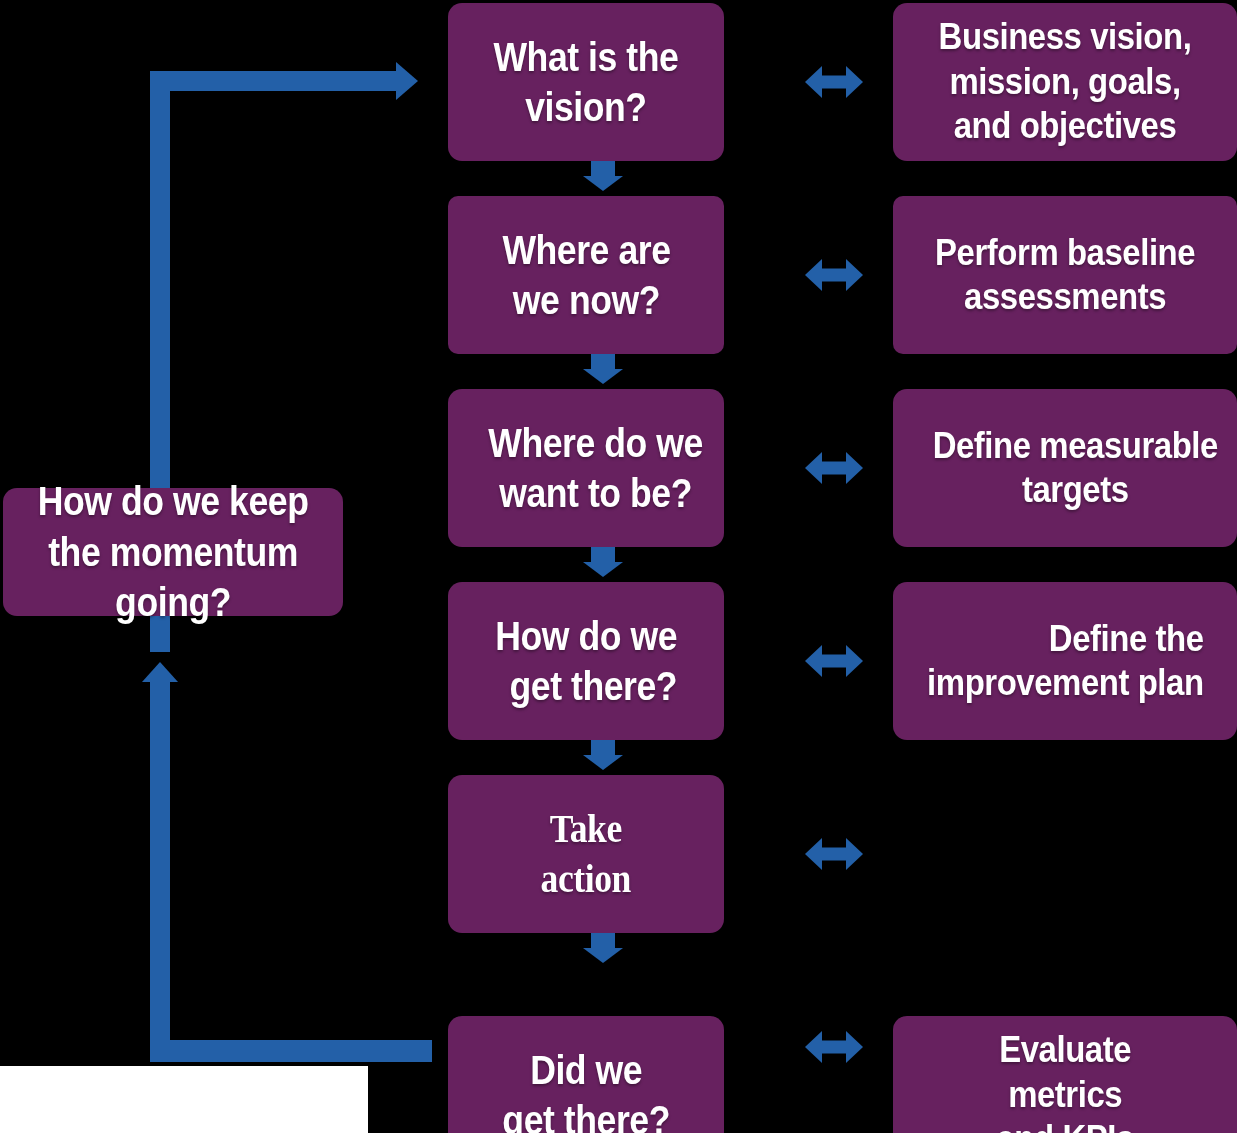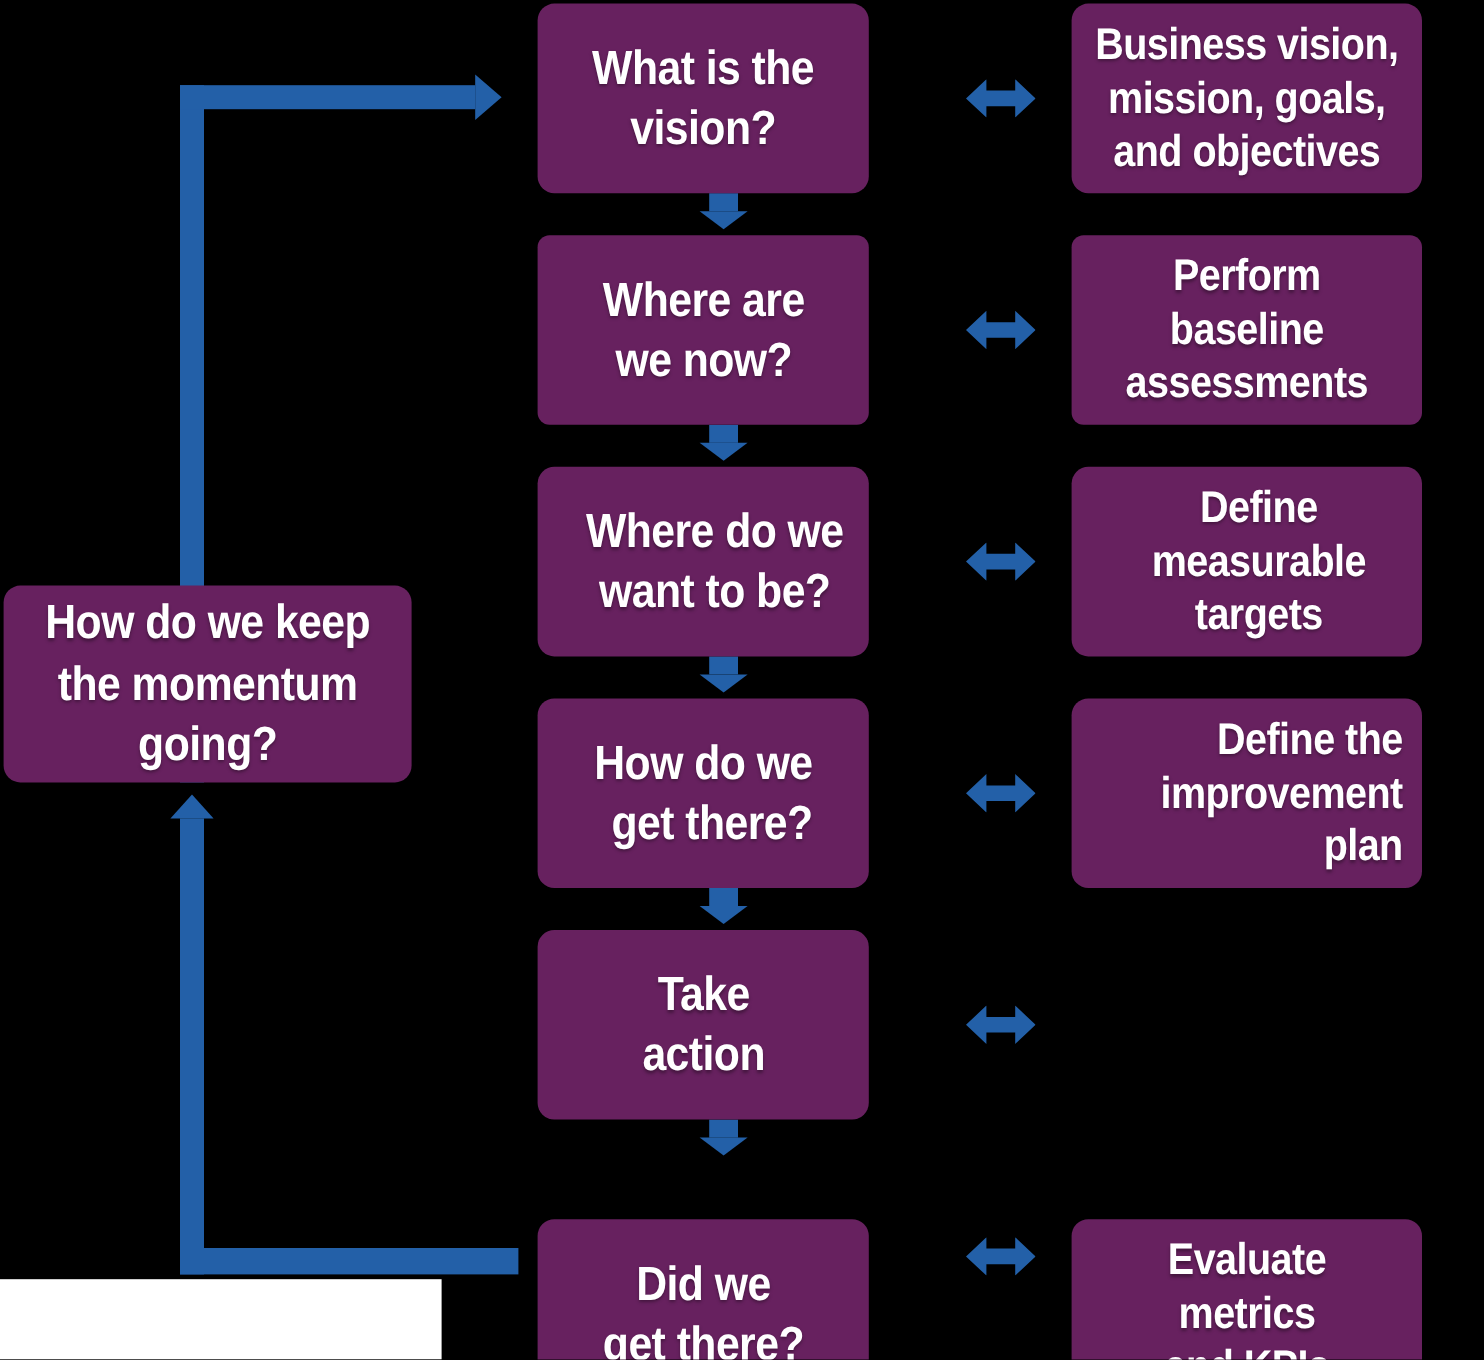--- a/index.html
+++ b/index.html
@@ -35,25 +35,25 @@
   }
   .box .txt {
     white-space: pre-line;
     display: inline-block;
     transform: scaleX(0.89);
     transform-origin: center;
     letter-spacing: -0.5px;
     text-shadow: 0 2px 3px rgba(0,0,0,0.35);
   }
   .q-col  { left: 431px; width: 276px; height: 158px; font-size: 40px; line-height: 1.25; margin-left: 17px; }
-  .a-col  { left: 893px; width: 292px; height: 158px; font-size: 37px; line-height: 1.20; }
-  .loop-box { left: 3px; top: 488px; width: 340px; height: 164px; font-size: 40px; line-height: 1.26; }
+  .a-col  { left: 893px; width: 344px; height: 158px; font-size: 37px; line-height: 1.20; }
+  .loop-box { left: 3px; top: 488px; width: 340px; height: 128px; font-size: 40px; line-height: 1.26; }
 
   .r1 { top: 3px; }  .r2 { top: 196px; border-radius: 10px; }  .r3 { top: 389px; padding-left: 20px; }
-  .r4 { top: 582px; text-align: right; } .r5 { top: 775px; } .r6 { top: 1016px; }
+  .r4 { top: 582px; text-align: right; } .r5 { top: 775px; font-family: Liberation Serif, serif; } .r6 { top: 1016px; }
 
   
   .down-arrow { position: absolute; left: 583px; width: 40px; height: 30px; z-index: 1; }
   .down-arrow .shaft { position: absolute; left: 8px; top: 0; width: 24px; height: 15px; background: var(--arrow); }
   .down-arrow .head  { position: absolute; left: 0; top: 15px; width: 0; height: 0;
                        border-left: 20px solid transparent; border-right: 20px solid transparent;
                        border-top: 15px solid var(--arrow); }
   .da1 { top: 161px; } .da2 { top: 354px; } .da3 { top: 547px; }
   .da4 { top: 740px; } .da5 { top: 933px; }
 

